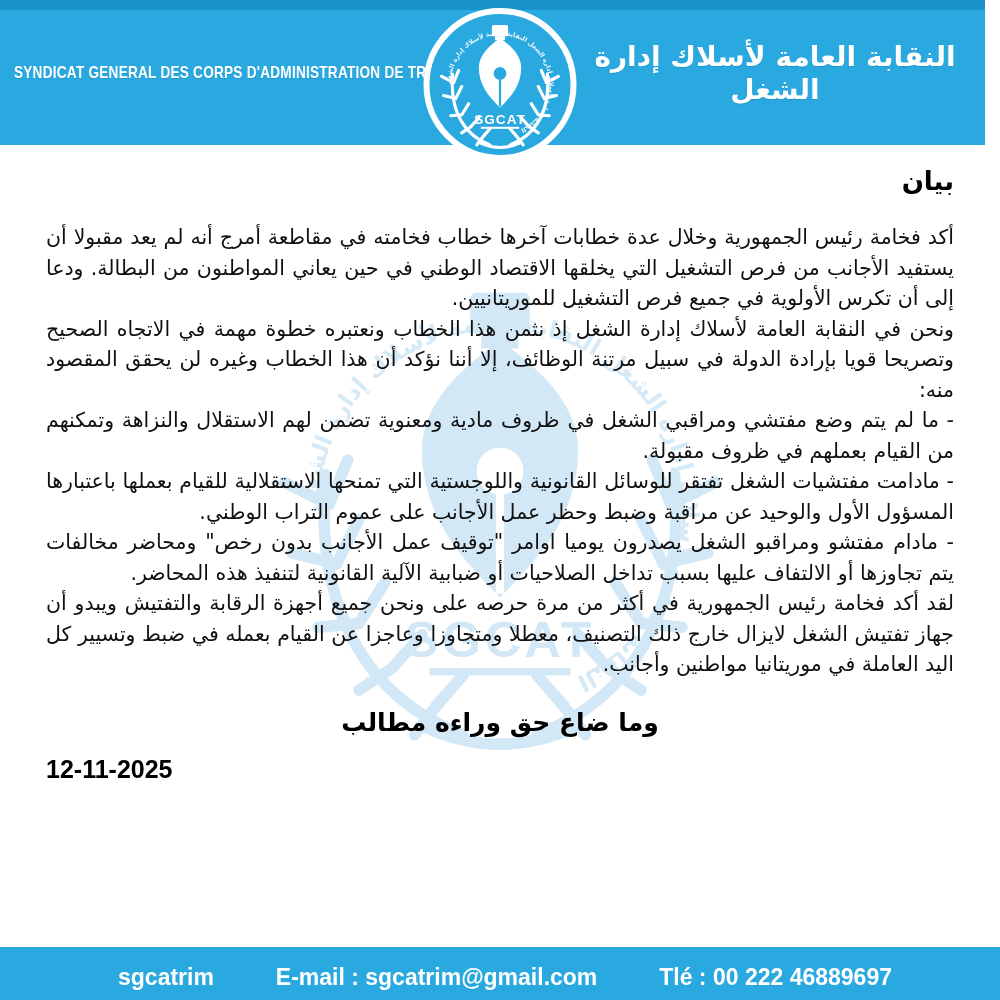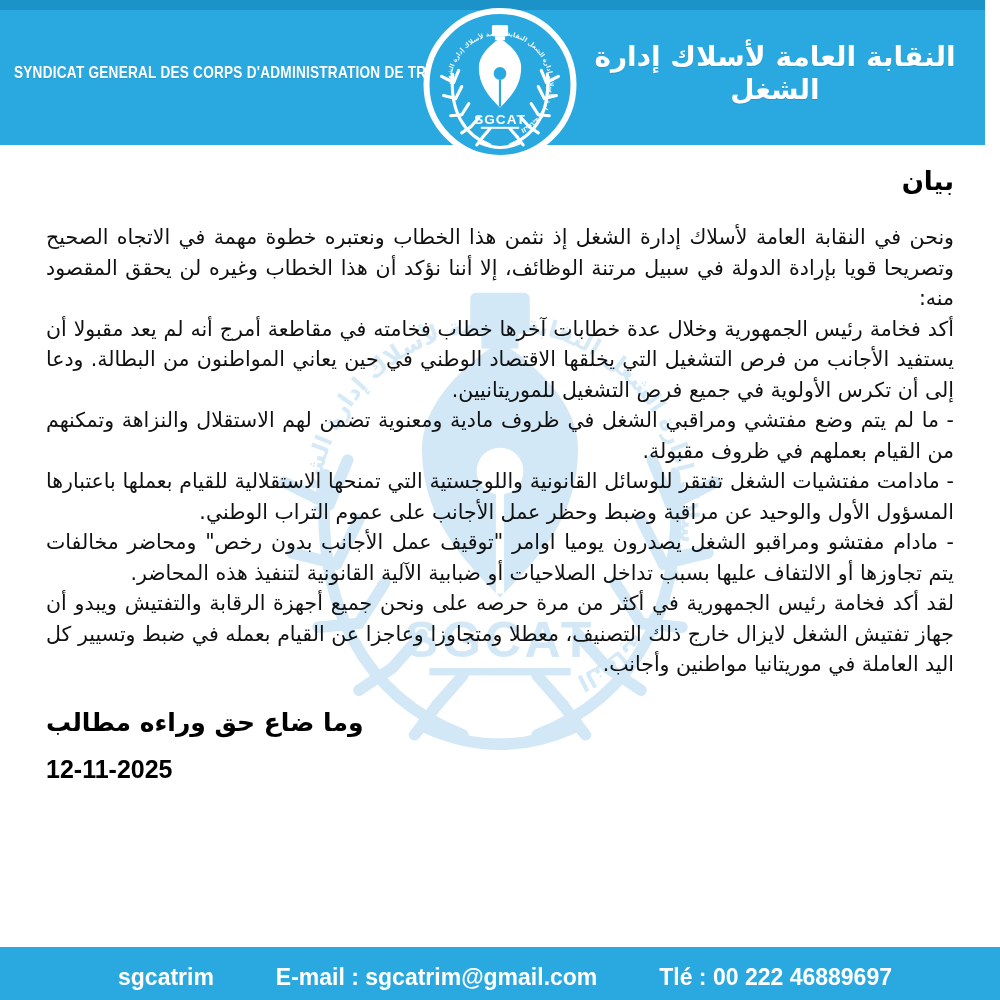--- a/index.html
+++ b/index.html
@@ -46,21 +46,21 @@
     padding:0 46px;direction:rtl;z-index:2;color:#0f0f0f;
   }
   .doc-title{
     text-align:right;font-size:26px;font-weight:bold;margin:16px 0 26px 0;color:#000;
   }
   .content p{
     margin:0;font-size:20.5px;line-height:30.5px;text-align:justify;
     text-justify:inter-word;color:#101010;
   }
   .slogan{
-    text-align:left;font-weight:bold;font-size:25px;margin-top:28px;color:#000;
+    text-align:center;font-weight:bold;font-size:25px;margin-top:28px;color:#000;
   }
   .doc-date{
     direction:ltr;text-align:left;font-weight:bold;font-size:25px;margin-top:18px;
     font-family:"Liberation Sans",sans-serif;color:#000;
   }
   
   .footer{
     position:absolute;bottom:0;left:0;width:100%;height:53px;background:#29a9e0;
     display:flex;align-items:center;justify-content:space-between;box-sizing:border-box;
     padding:8px 108px 0 118px;color:#ffffff;font-weight:bold;font-size:23px;
@@ -131,22 +131,22 @@
 
   <div class="watermark">
     <svg width="520" height="520" viewBox="0 0 140 140" style="--ink:#d2e8f6;--hole:#ffffff">
       <use href="#emblem"></use>
     </svg>
   </div>
 
   <main class="content">
     <h1 class="doc-title">بيان</h1>
 
+    <p>أكد فخامة رئيس الجمهورية وخلال عدة خطابات آخرها خطاب فخامته في مقاطعة أمرج أنه لم يعد مقبولا أن يستفيد الأجانب من فرص التشغيل التي يخلقها الاقتصاد الوطني في حين يعاني المواطنون من البطالة. ودعا إلى أن تكرس الأولوية في جميع فرص التشغيل للموريتانيين.</p>
     <p>ونحن في النقابة العامة لأسلاك إدارة الشغل إذ نثمن هذا الخطاب ونعتبره خطوة مهمة في الاتجاه الصحيح وتصريحا قويا بإرادة الدولة في سبيل مرتنة الوظائف، إلا أننا نؤكد أن هذا الخطاب وغيره لن يحقق المقصود منه:</p>
-    <p>أكد فخامة رئيس الجمهورية وخلال عدة خطابات آخرها خطاب فخامته في مقاطعة أمرج أنه لم يعد مقبولا أن يستفيد الأجانب من فرص التشغيل التي يخلقها الاقتصاد الوطني في حين يعاني المواطنون من البطالة. ودعا إلى أن تكرس الأولوية في جميع فرص التشغيل للموريتانيين.</p>
 
     <p class="bullet">-   ما لم يتم وضع مفتشي ومراقبي الشغل في ظروف مادية ومعنوية تضمن لهم الاستقلال والنزاهة وتمكنهم من القيام بعملهم في ظروف مقبولة.</p>
     <p class="bullet">-   مادامت مفتشيات الشغل تفتقر للوسائل القانونية واللوجستية التي تمنحها الاستقلالية للقيام بعملها باعتبارها المسؤول الأول والوحيد عن مراقبة وضبط وحظر عمل الأجانب على عموم التراب الوطني.</p>
     <p class="bullet">-   مادام مفتشو ومراقبو الشغل يصدرون يوميا اوامر "توقيف عمل الأجانب بدون رخص" ومحاضر مخالفات يتم تجاوزها أو الالتفاف عليها بسبب تداخل الصلاحيات أو ضبابية الآلية القانونية لتنفيذ هذه المحاضر.</p>
 
     <p>لقد أكد فخامة رئيس الجمهورية في أكثر من مرة حرصه على ونحن جميع أجهزة الرقابة والتفتيش ويبدو أن جهاز تفتيش الشغل لايزال خارج ذلك التصنيف، معطلا ومتجاوزا وعاجزا عن القيام بعمله في ضبط وتسيير كل اليد العاملة في موريتانيا مواطنين وأجانب.</p>
 
     <div class="slogan">وما ضاع حق وراءه مطالب</div>
     <div class="doc-date">12-11-2025</div>
   </main>

